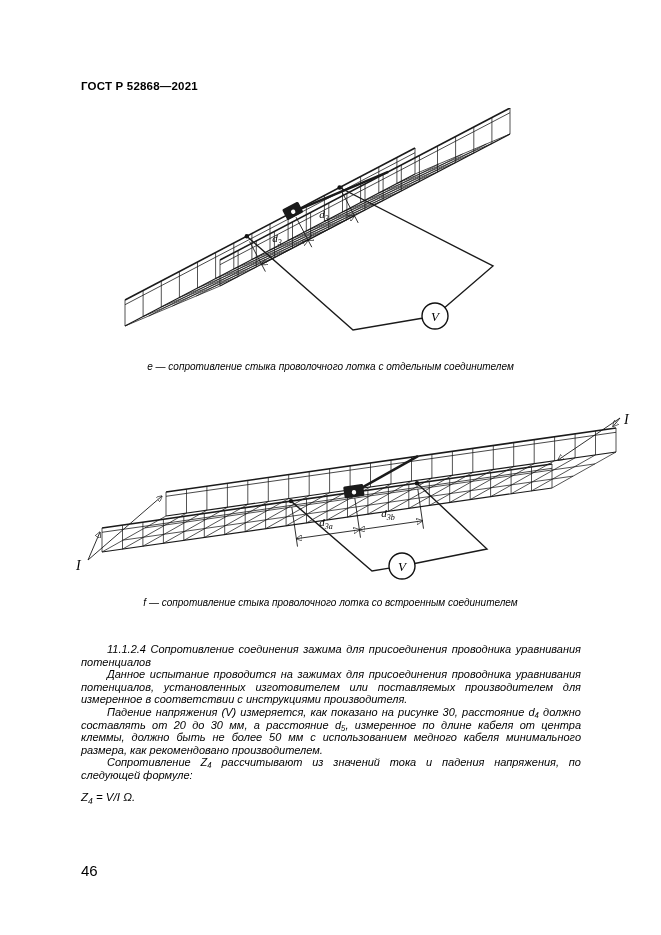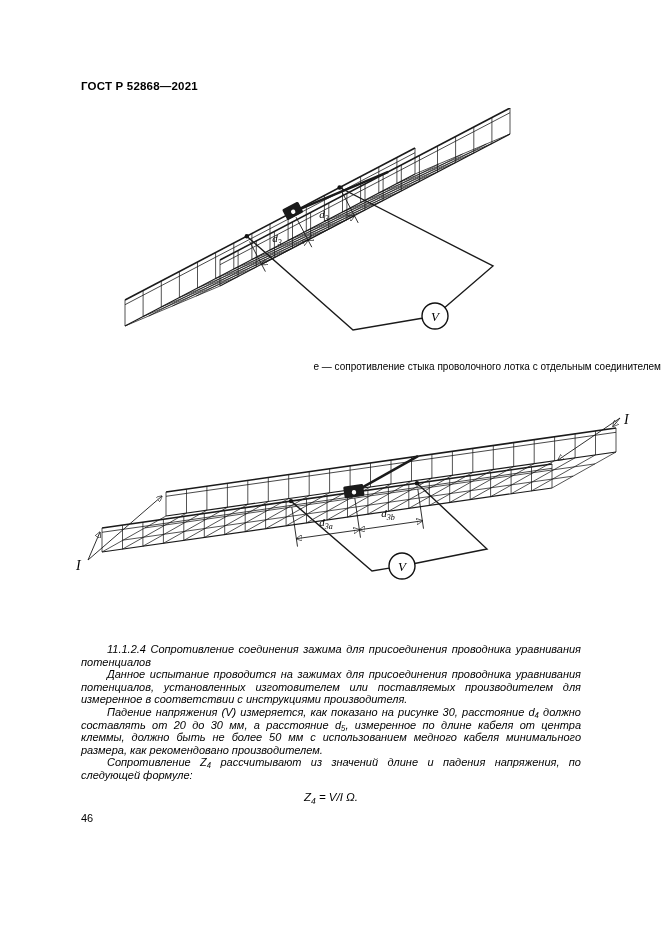--- a/index.html
+++ b/index.html
@@ -22,34 +22,34 @@
   .meter { fill:#fff; stroke:#111; stroke-width:1.4px; }
   .tap   { fill:#111; stroke:none; }
   .joint rect { fill:#1a1a1a; stroke:none; }
   .joint circle { fill:#fff; stroke:none; }
   text.meter-label { font:italic 13px "Liberation Serif", serif; text-anchor:middle; fill:#000; stroke:none; }
   text.dim-label   { font:italic 11px "Liberation Serif", serif; text-anchor:middle; fill:#000; stroke:none; }
   text.cur-label   { font:italic 14px "Liberation Serif", serif; fill:#000; stroke:none; }
   .dim-label .sub  { font-size:8px; }
   marker path { fill:#1a1a1a; stroke:none; }
   .caption {
-    position:absolute; left:0; width:661px; text-align:right;
-    font-size:10px; color:#000;
+    position:absolute; left:0; width:661px; text-align:center;
+    font-style:italic; font-size:10px; color:#000;
   }
   .cap-e  { top:341px; }
   .cap-f  { top:577px; }
   .cap-29 { top:601px; }
   .body-text {
     position:absolute; left:81px; top:623px; width:500px;
     font-style:italic; font-size:11px; line-height:12.6px; text-align:justify;
   }
   .body-text p { margin:0; text-indent:26px; }
-  .formula { text-align:center; font-style:italic; font-size:11.5px; margin:9px 0; text-indent:0; }
+  .formula { text-align:left; font-style:italic; font-size:11.5px; margin:9px 0; text-indent:0; }
   .formula sub { font-size:8.5px; }
-  .page-number { position:absolute; left:81px; top:792px; font-size:11px; }
+  .page-number { position:absolute; left:81px; top:842px; font-size:15px; }
 </style>
 </head>
 <body>
 
 <div class="page">
 
   <div class="header">ГОСТ Р 52868—2021</div>
 
   <svg class="fig fig-e" width="470" height="250" viewBox="0 0 470 250">
     <defs>
@@ -258,24 +258,25 @@
 
     <line class="dim" x1="16" y1="176" x2="28" y2="148" marker-end="url(#arr)"></line>
     <line class="dim" x1="16" y1="176" x2="90" y2="112" marker-end="url(#arr)"></line>
     <text class="cur-label" x="4" y="186">I</text>
 
     <line class="dim" x1="548" y1="34" x2="486" y2="76" marker-end="url(#arr)"></line>
     <line class="dim" x1="548" y1="34" x2="541" y2="42.5" marker-end="url(#arr)"></line>
     <text class="cur-label" x="552" y="40">I</text>
   </svg>
 
+  <div class="caption cap-f">f — сопротивление стыка проволочного лотка со встроенным соединителем</div>
 
 
   <div class="body-text">
     <p>11.1.2.4 Сопротивление соединения зажима для присоединения проводника уравнивания потенциалов</p>
     <p>Данное испытание проводится на зажимах для присоединения проводника уравнивания потенциалов, установленных изготовителем или поставляемых производителем для измеренное в соответствии с инструкциями производителя.</p>
     <p>Падение напряжения (V) измеряется, как показано на рисунке 30, расстояние d₄ должно составлять от 20 до 30 мм, а расстояние d₅, измеренное по длине кабеля от центра клеммы, должно быть не более 50 мм с использованием медного кабеля минимального размера, как рекомендовано производителем.</p>
-    <p>Сопротивление Z₄ рассчитывают из значений длине и падения напряжения, по следующей формуле:</p>
+    <p>Сопротивление Z₄ рассчитывают из значений тока и падения напряжения, по следующей формуле:</p>
     <div class="formula"><span>Z</span><sub>4</sub><span> = V/I Ω.</span></div>
   </div>
 
   <div class="page-number">46</div>
 </div>
 
 </body></html>

